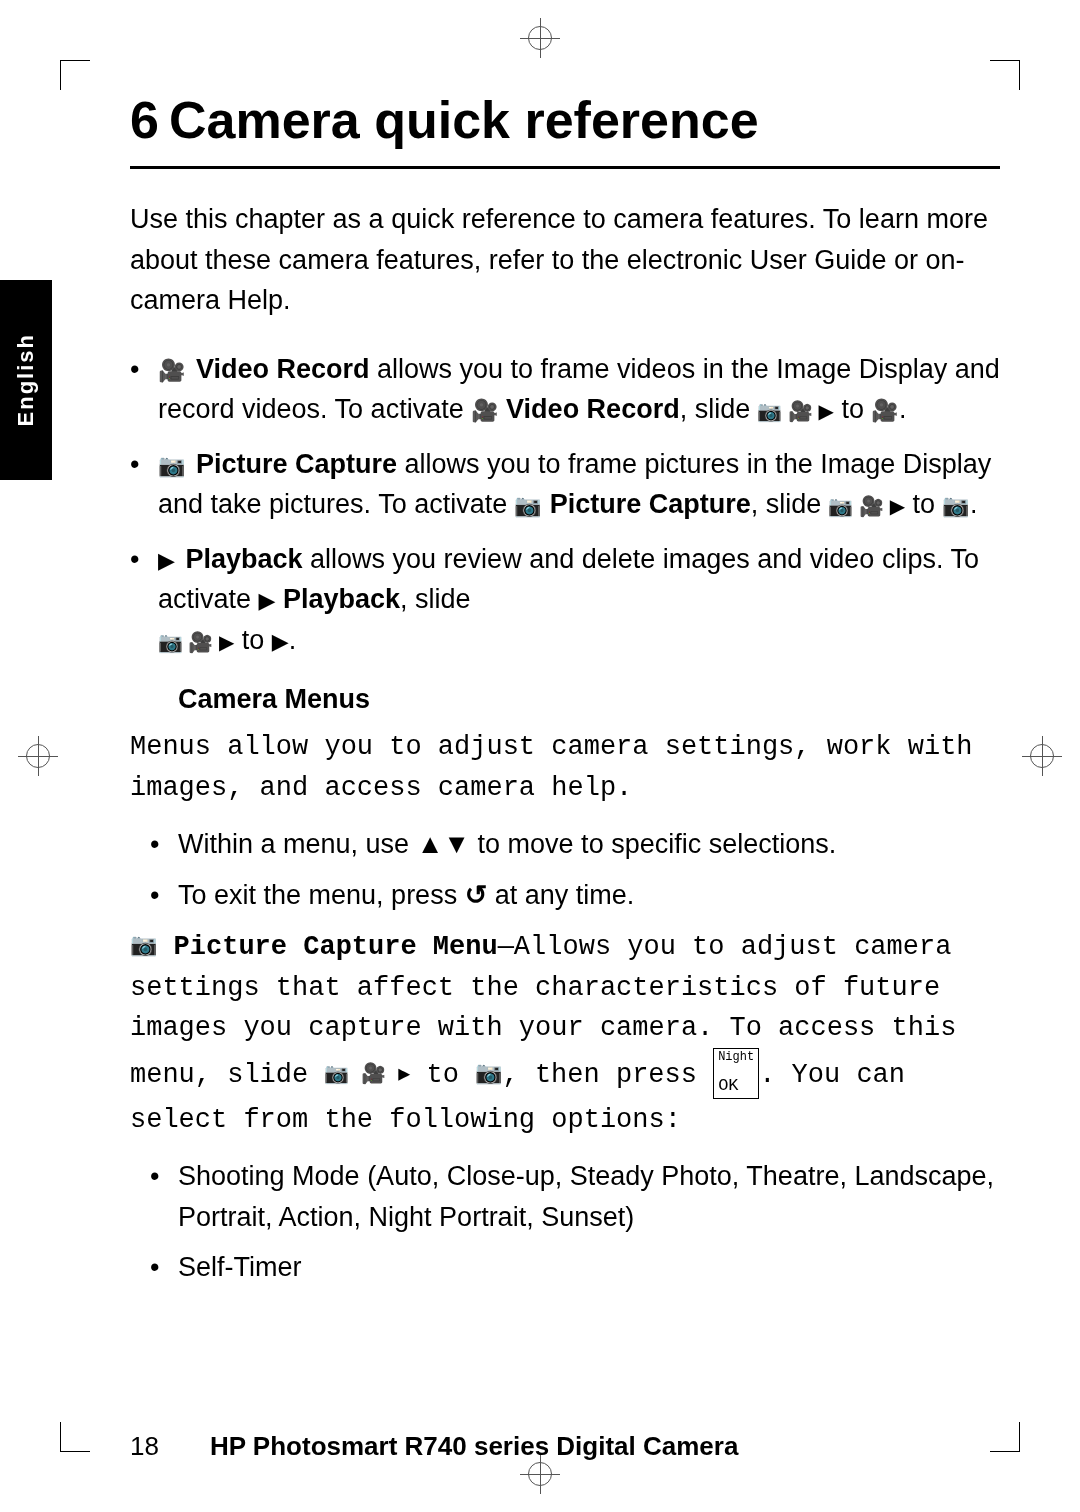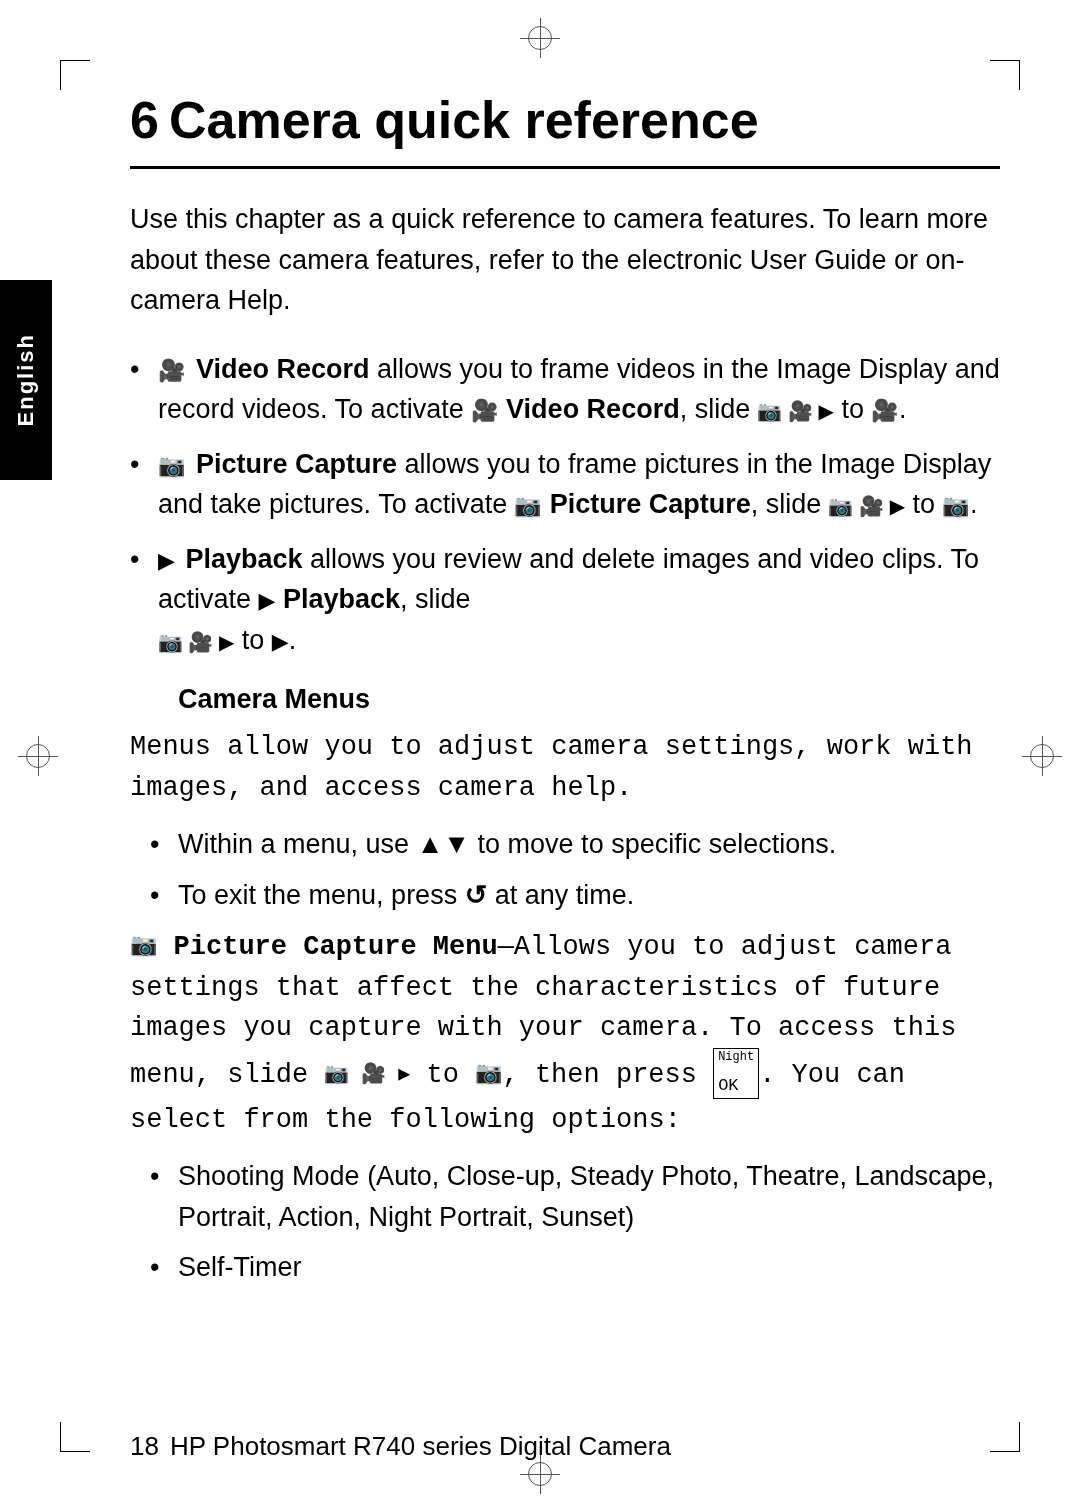--- a/index.html
+++ b/index.html
@@ -198,27 +198,28 @@
 
     
     .footer {
       position: absolute;
       bottom: 50px;
       left: 130px;
       right: 88px;
       font-size: 26px;
       display: flex;
       align-items: center;
+      gap: 40px;
     }
     .footer-page {
       font-weight: normal;
       min-width: 40px;
     }
     .footer-product {
-      font-weight: normal;
+      font-weight: bold;
       text-align: right;
     }
   </style>
 </head>
 <body>
 
 <div class="reg-mark reg-tl"></div>
 <div class="reg-mark reg-tr"></div>
 <div class="reg-mark reg-bl"></div>
 <div class="reg-mark reg-br"></div>

